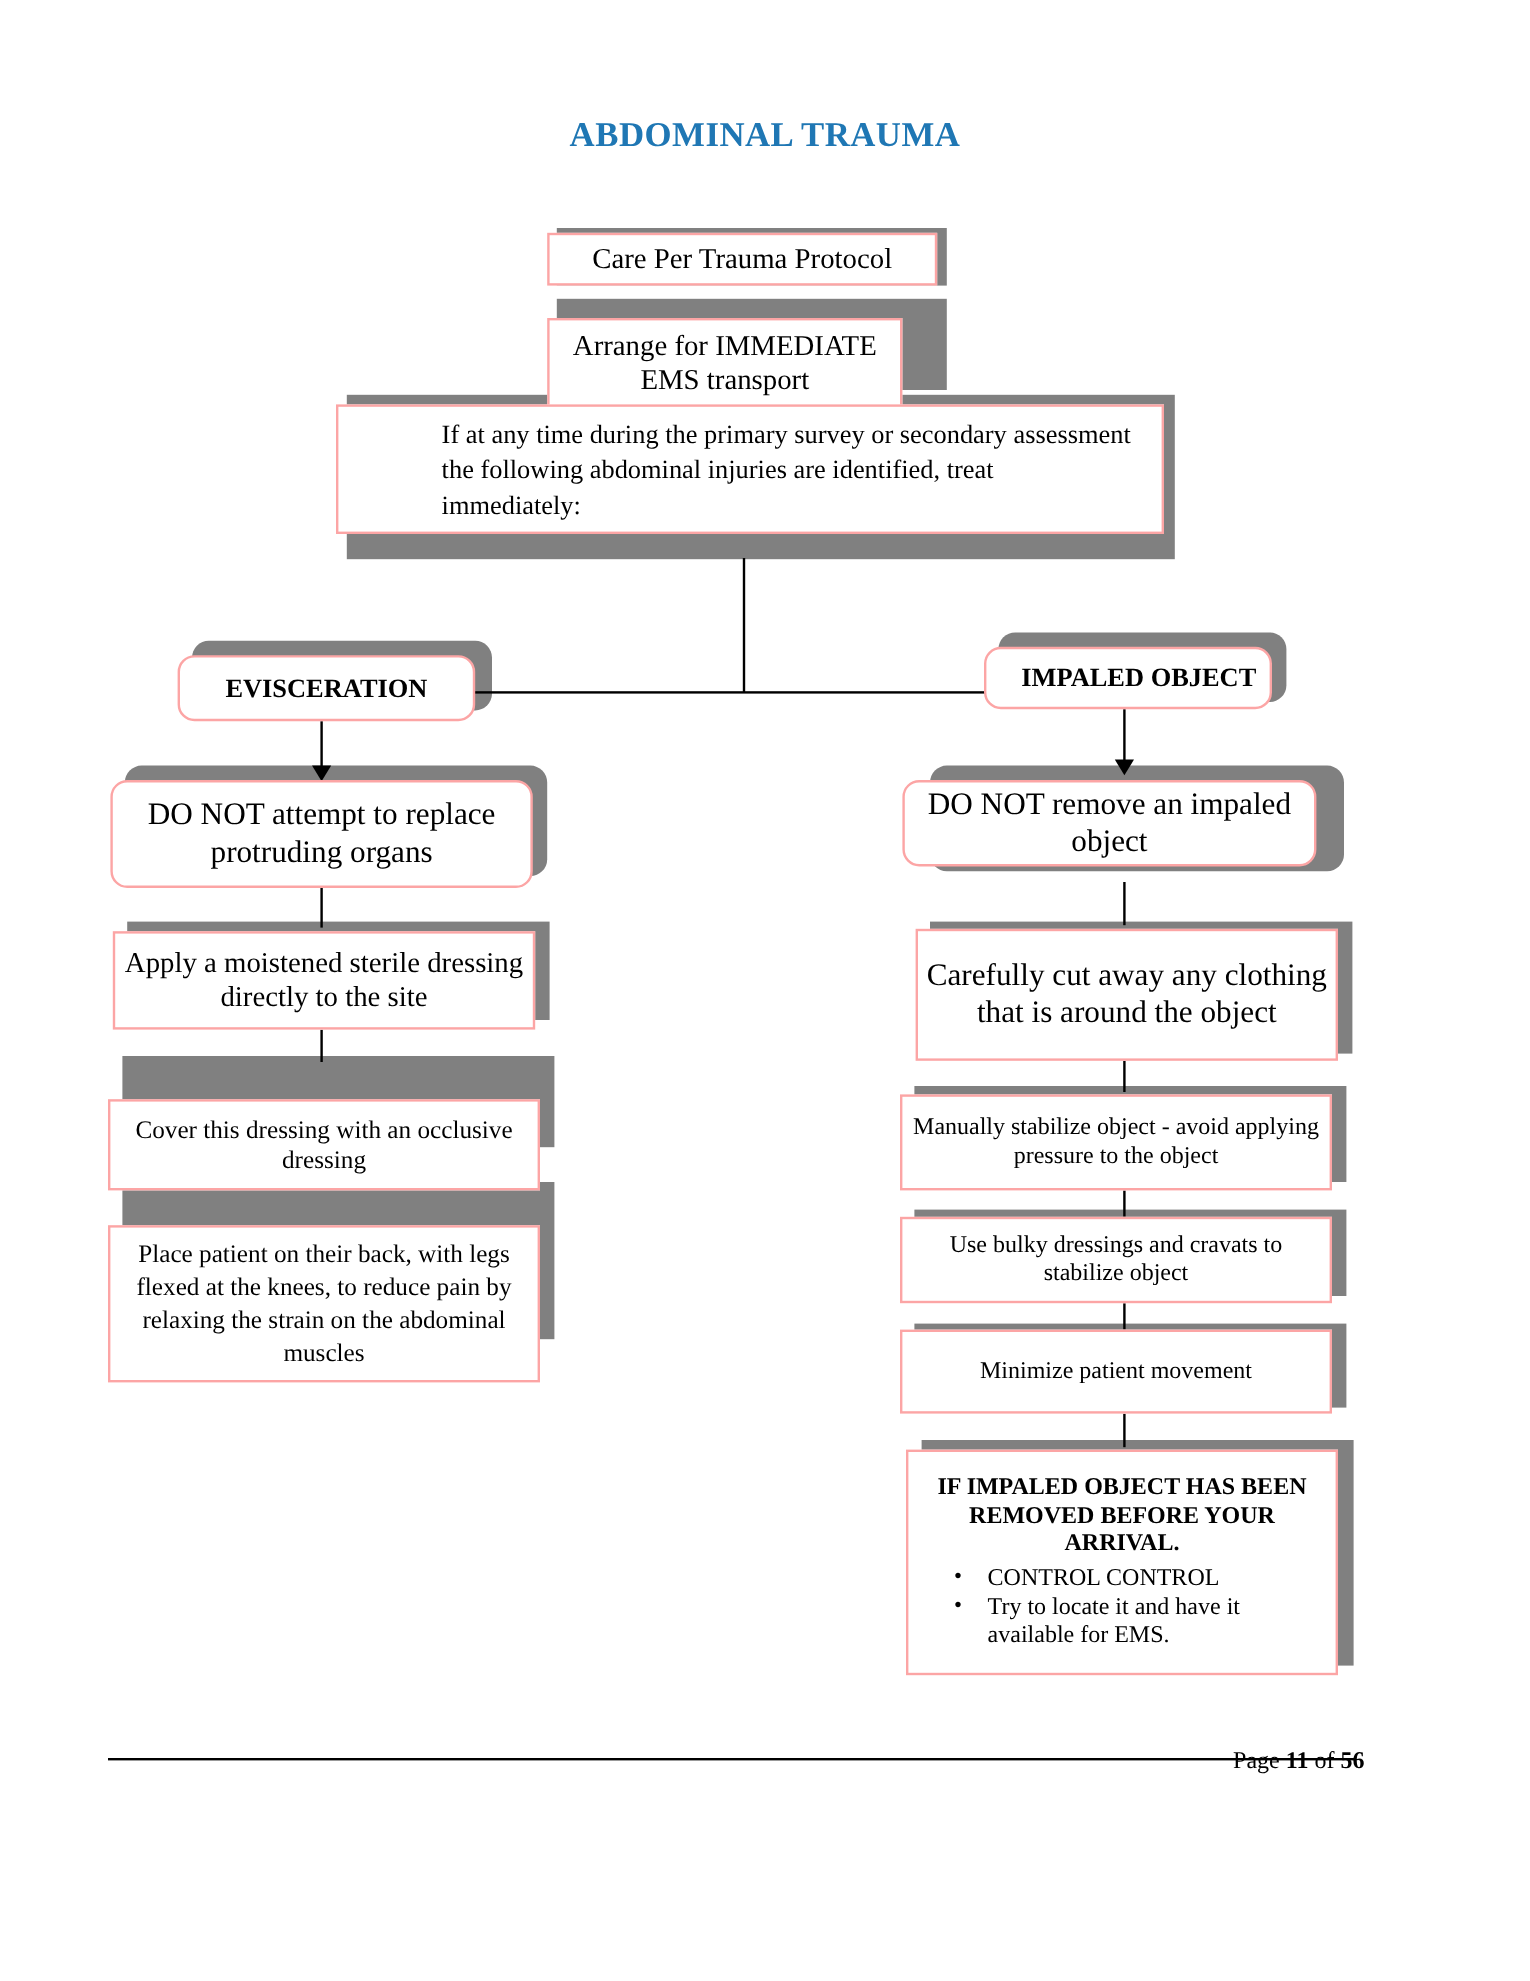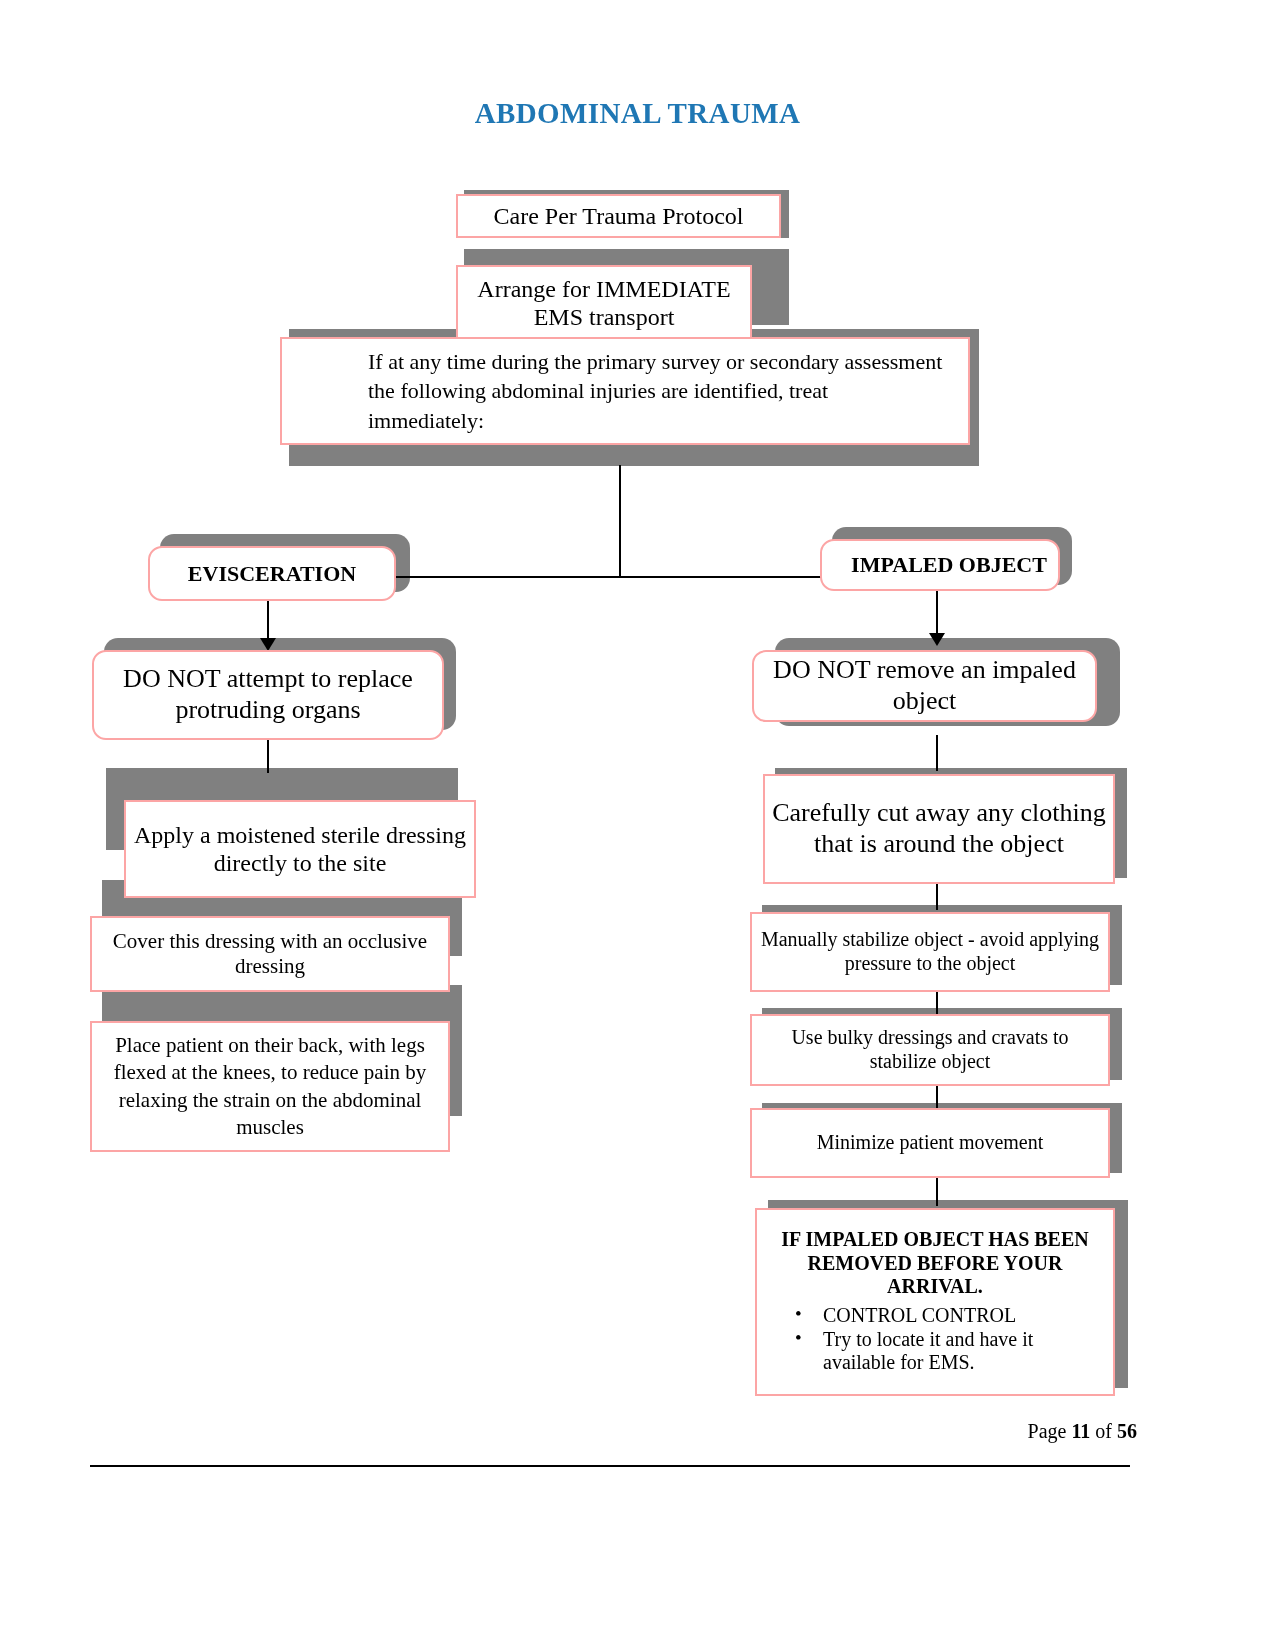--- a/index.html
+++ b/index.html
@@ -109,21 +109,21 @@
     position: absolute;
     left: 90px;
     top: 1465px;
     width: 1040px;
     height: 2px;
     background: #000000;
   }
   #footer {
     position: absolute;
     right: 138px;
-    top: 1420px;
+    top: 1456px;
     font-size: 20px;
     white-space: nowrap;
   }
   #footer b { font-weight: bold; }
 
   
   .fs26 { font-size: 26px; }
   .fs24 { font-size: 24px; }
   .fs22 { font-size: 22px; }
   .fs21 { font-size: 21px; margin-top: 28px; }
@@ -172,21 +172,21 @@
   <div class="arrowhead" style="left:260px; top:638px;"></div>
 
   <div class="shadow rounded" style="left:104px; top:638px; width:352px; height:92px;"></div>
   <div class="node rounded fs26" style="left:92px; top:650px; width:352px; height:90px;">
     <span class="txt">DO NOT attempt to replace protruding organs</span>
   </div>
 
   <div class="vline" style="left:267px; top:740px; height:33px;"></div>
 
   <div class="shadow" style="left:106px; top:768px; width:352px; height:82px;"></div>
-  <div class="node fs24" style="left:94px; top:800px; width:352px; height:98px;margin-left:30px;">
+  <div class="node fs24" style="left:94px; top:776px; width:352px; height:82px;">
     <span class="txt">Apply a moistened sterile dressing directly to the site</span>
   </div>
 
   <div class="vline" style="left:267px; top:858px; height:27px;"></div>
 
   <div class="shadow" style="left:102px; top:880px; width:360px; height:76px;"></div>
   <div class="node fs21" style="left:90px; top:888px; width:360px; height:76px;">
     <span class="txt">Cover this dressing with an occlusive dressing</span>
   </div>
 

